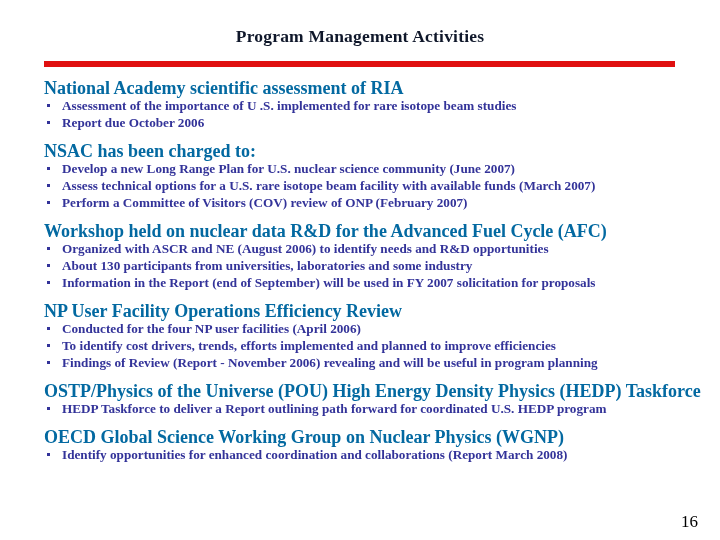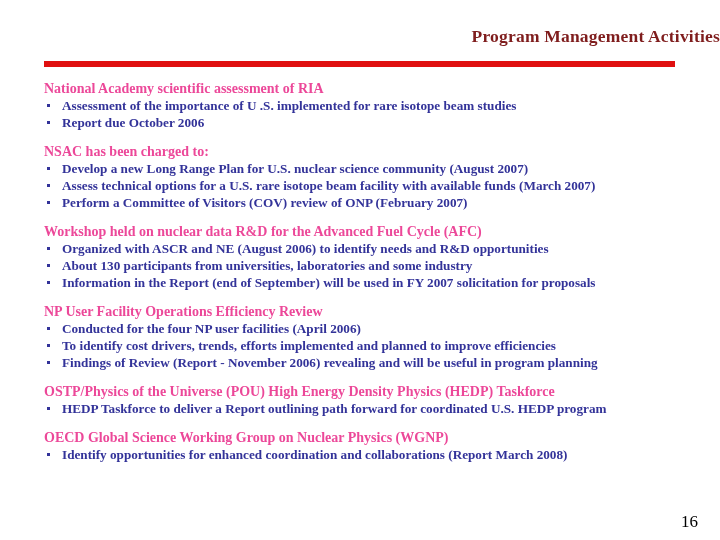--- a/index.html
+++ b/index.html
@@ -20,24 +20,24 @@
     left: 0; top: 0;
     width: 720px;
     height: 540px;
     background: #ffffff;
   }
   .slide-title {
     position: absolute;
     left: 0;
     top: 26px;
     width: 720px;
-    text-align: right;
+    text-align: center;
     font-size: 17.5px;
     font-weight: bold;
-    color: #7f1d1d;
+    color: #0f172a;
     letter-spacing: 0.2px;
     line-height: 20px;
     white-space: nowrap;
   }
   .title-rule {
     position: absolute;
     left: 44px;
     top: 61px;
     width: 631px;
     height: 6px;
@@ -49,23 +49,23 @@
     top: 80px;
     width: 644px;
   }
   .block {
     margin: 0 0 12px 0;
   }
   .block:last-child {
     margin-bottom: 8px;
   }
   .block-heading {
-    font-size: 14px;
+    font-size: 18px;
     font-weight: bold;
-    color: #ec4899;
+    color: #0369a1;
     line-height: 17px;
     white-space: nowrap;
     margin: 0;
     padding: 0;
   }
   ul.bullets {
     list-style: none;
     margin: 0;
     padding: 0;
   }
@@ -110,21 +110,21 @@
       <div class="block">
         <div class="block-heading">National Academy scientific assessment of RIA</div>
         <ul class="bullets">
           <li><span class="bullet-marker"></span><span>Assessment of the importance of U .S. implemented for rare isotope beam studies</span></li>
           <li><span class="bullet-marker"></span><span>Report due October 2006</span></li>
         </ul>
       </div>
       <div class="block">
         <div class="block-heading">NSAC has been charged to:</div>
         <ul class="bullets">
-          <li><span class="bullet-marker"></span><span>Develop a new Long Range Plan for U.S. nuclear science community (August 2007)</span></li>
+          <li><span class="bullet-marker"></span><span>Develop a new Long Range Plan for U.S. nuclear science community (June 2007)</span></li>
           <li><span class="bullet-marker"></span><span>Assess technical options for a U.S. rare isotope beam facility with available funds (March 2007)</span></li>
           <li><span class="bullet-marker"></span><span>Perform a Committee of Visitors (COV) review of ONP (February 2007)</span></li>
         </ul>
       </div>
       <div class="block">
         <div class="block-heading">Workshop held on nuclear data R&amp;D for the Advanced Fuel Cycle (AFC)</div>
         <ul class="bullets">
           <li><span class="bullet-marker"></span><span>Organized with ASCR and NE (August 2006) to identify needs and R&amp;D opportunities</span></li>
           <li><span class="bullet-marker"></span><span>About 130 participants from universities, laboratories and some industry</span></li>
           <li><span class="bullet-marker"></span><span>Information in the Report (end of September) will be used in FY 2007 solicitation for proposals</span></li>

